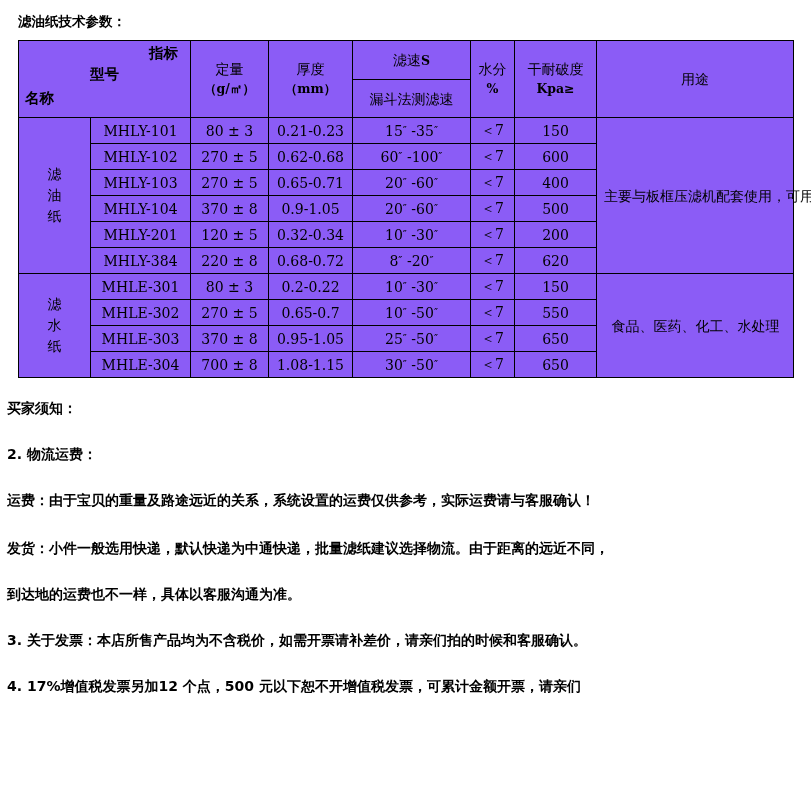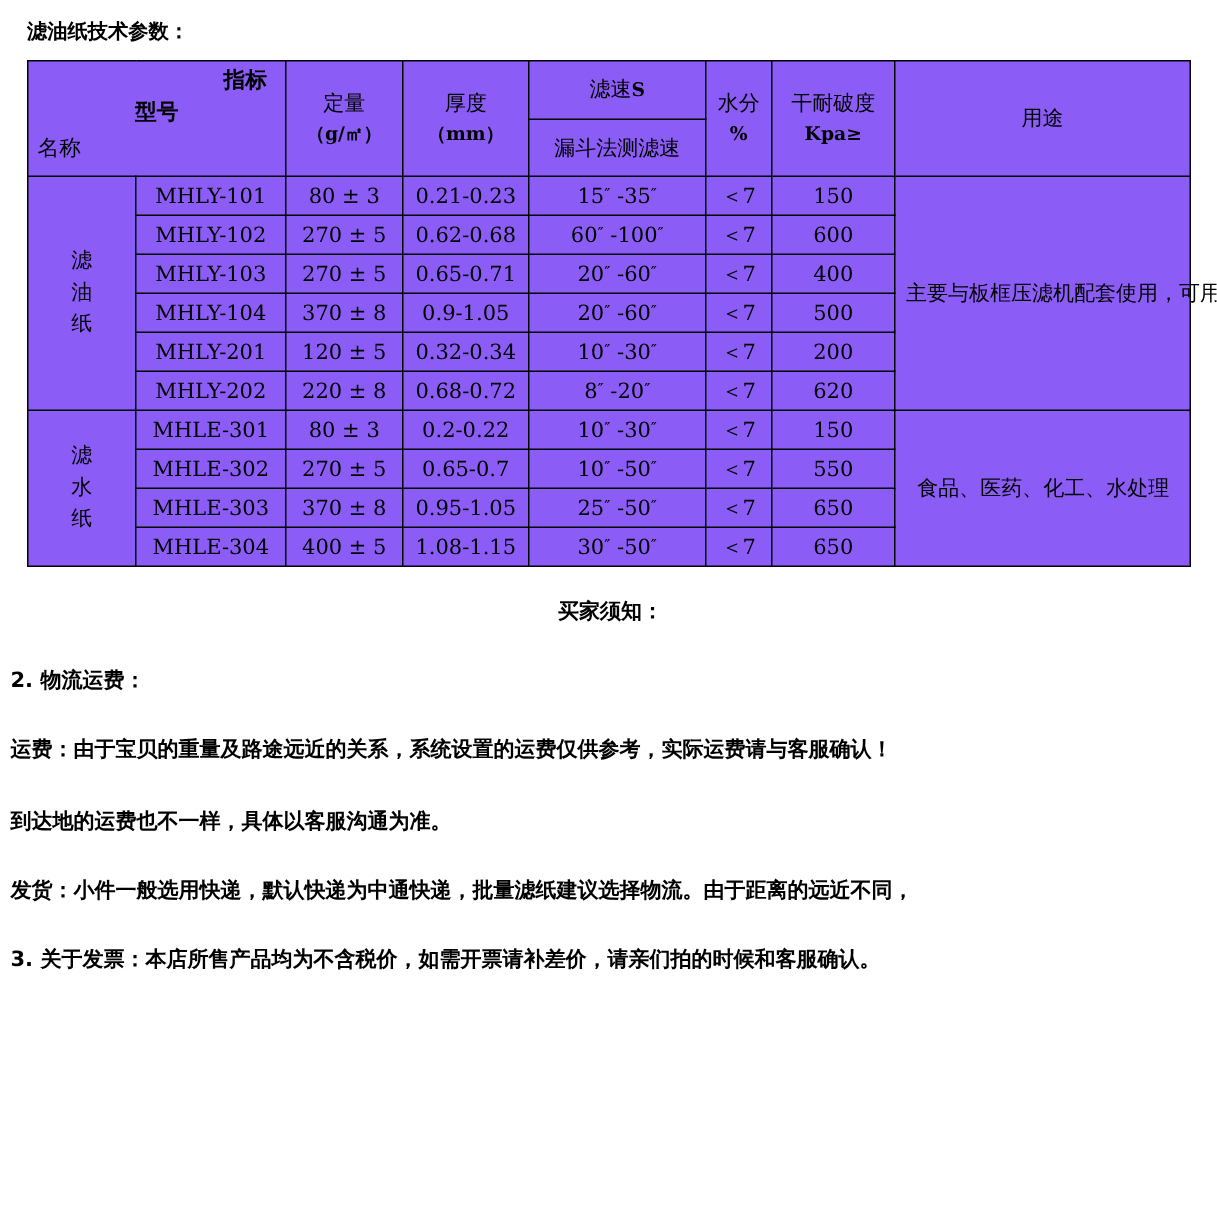--- a/index.html
+++ b/index.html
@@ -95,21 +95,21 @@
     transform: translateX(-50%);
     font-size: 14.5px;
     font-weight: bold;
     font-family: "DejaVu Sans", "Liberation Sans", sans-serif;
   }
   .corner-c {
     position: absolute;
     left: 6px;
     top: 48px;
     font-size: 14.5px;
-    font-weight: normal;
+    font-weight: bold;
     font-family: "DejaVu Sans", "Liberation Sans", sans-serif;
     text-align: right;
   }
 
   .hd {
     font-size: 14.5px;
     font-weight: bold;
     font-family: "DejaVu Sans", "Liberation Sans", sans-serif;
     line-height: 20px;
   }
@@ -190,21 +190,21 @@
     width: 800px;
   }
   .note {
     font-size: 14px;
     font-weight: bold;
     font-family: "DejaVu Sans", "Liberation Sans", sans-serif;
     line-height: 20px;
     white-space: nowrap;
     margin: 0;
   }
-  .note-heading { margin-bottom: 26px; text-align: center; }
+  .note-heading { margin-bottom: 26px; }
 </style>
 </head>
 <body>
 
 <div class="page">
 
   <div class="doc-title">滤油纸技术参数：</div>
 
   <div class="spec-table-wrap">
     <table class="spec">
@@ -294,21 +294,21 @@
           </tr>
           <tr class="data">
             <td class="v-model">MHLY-201</td>
             <td>120 ± 5</td>
             <td>0.32-0.34</td>
             <td class="v-speed">10<span class="pr">″</span> -30<span class="pr">″</span></td>
             <td class="v-water">＜7</td>
             <td>200</td>
           </tr>
           <tr class="data">
-            <td class="v-model">MHLY-202</td>
+            <td class="v-model">MHLY-384</td>
             <td>220 ± 8</td>
             <td>0.68-0.72</td>
             <td class="v-speed">8<span class="pr">″</span> -20<span class="pr">″</span></td>
             <td class="v-water">＜7</td>
             <td>620</td>
           </tr>
           <tr class="data">
             <td class="group-name" rowspan="4">
               <span>滤</span>
               <span>水</span>
@@ -333,33 +333,34 @@
           <tr class="data">
             <td class="v-model">MHLE-303</td>
             <td>370 ± 8</td>
             <td>0.95-1.05</td>
             <td class="v-speed">25<span class="pr">″</span> -50<span class="pr">″</span></td>
             <td class="v-water">＜7</td>
             <td>650</td>
           </tr>
           <tr class="data">
             <td class="v-model">MHLE-304</td>
-            <td>400 ± 5</td>
+            <td>700 ± 8</td>
             <td>1.08-1.15</td>
             <td class="v-speed">30<span class="pr">″</span> -50<span class="pr">″</span></td>
             <td class="v-water">＜7</td>
             <td>650</td>
           </tr>
         </tbody>
     </table>
   </div>
 
   <div class="notes">
     <div class="note note-heading">买家须知：</div>
 
       <div class="note" style="margin-bottom: 26px;">2. 物流运费：</div>
       <div class="note" style="margin-bottom: 28px;">运费：由于宝贝的重量及路途远近的关系，系统设置的运费仅供参考，实际运费请与客服确认！</div>
+      <div class="note" style="margin-bottom: 26px;">发货：小件一般选用快递，默认快递为中通快递，批量滤纸建议选择物流。由于距离的远近不同，</div>
       <div class="note" style="margin-bottom: 26px;">到达地的运费也不一样，具体以客服沟通为准。</div>
-      <div class="note" style="margin-bottom: 26px;">发货：小件一般选用快递，默认快递为中通快递，批量滤纸建议选择物流。由于距离的远近不同，</div>
       <div class="note" style="margin-bottom: 26px;">3. 关于发票：本店所售产品均为不含税价，如需开票请补差价，请亲们拍的时候和客服确认。</div>
+      <div class="note" style="margin-bottom: 26px;">4. 17%增值税发票另加12 个点，500 元以下恕不开增值税发票，可累计金额开票，请亲们</div>
     </div>
 
 </div>
 
 </body></html>

